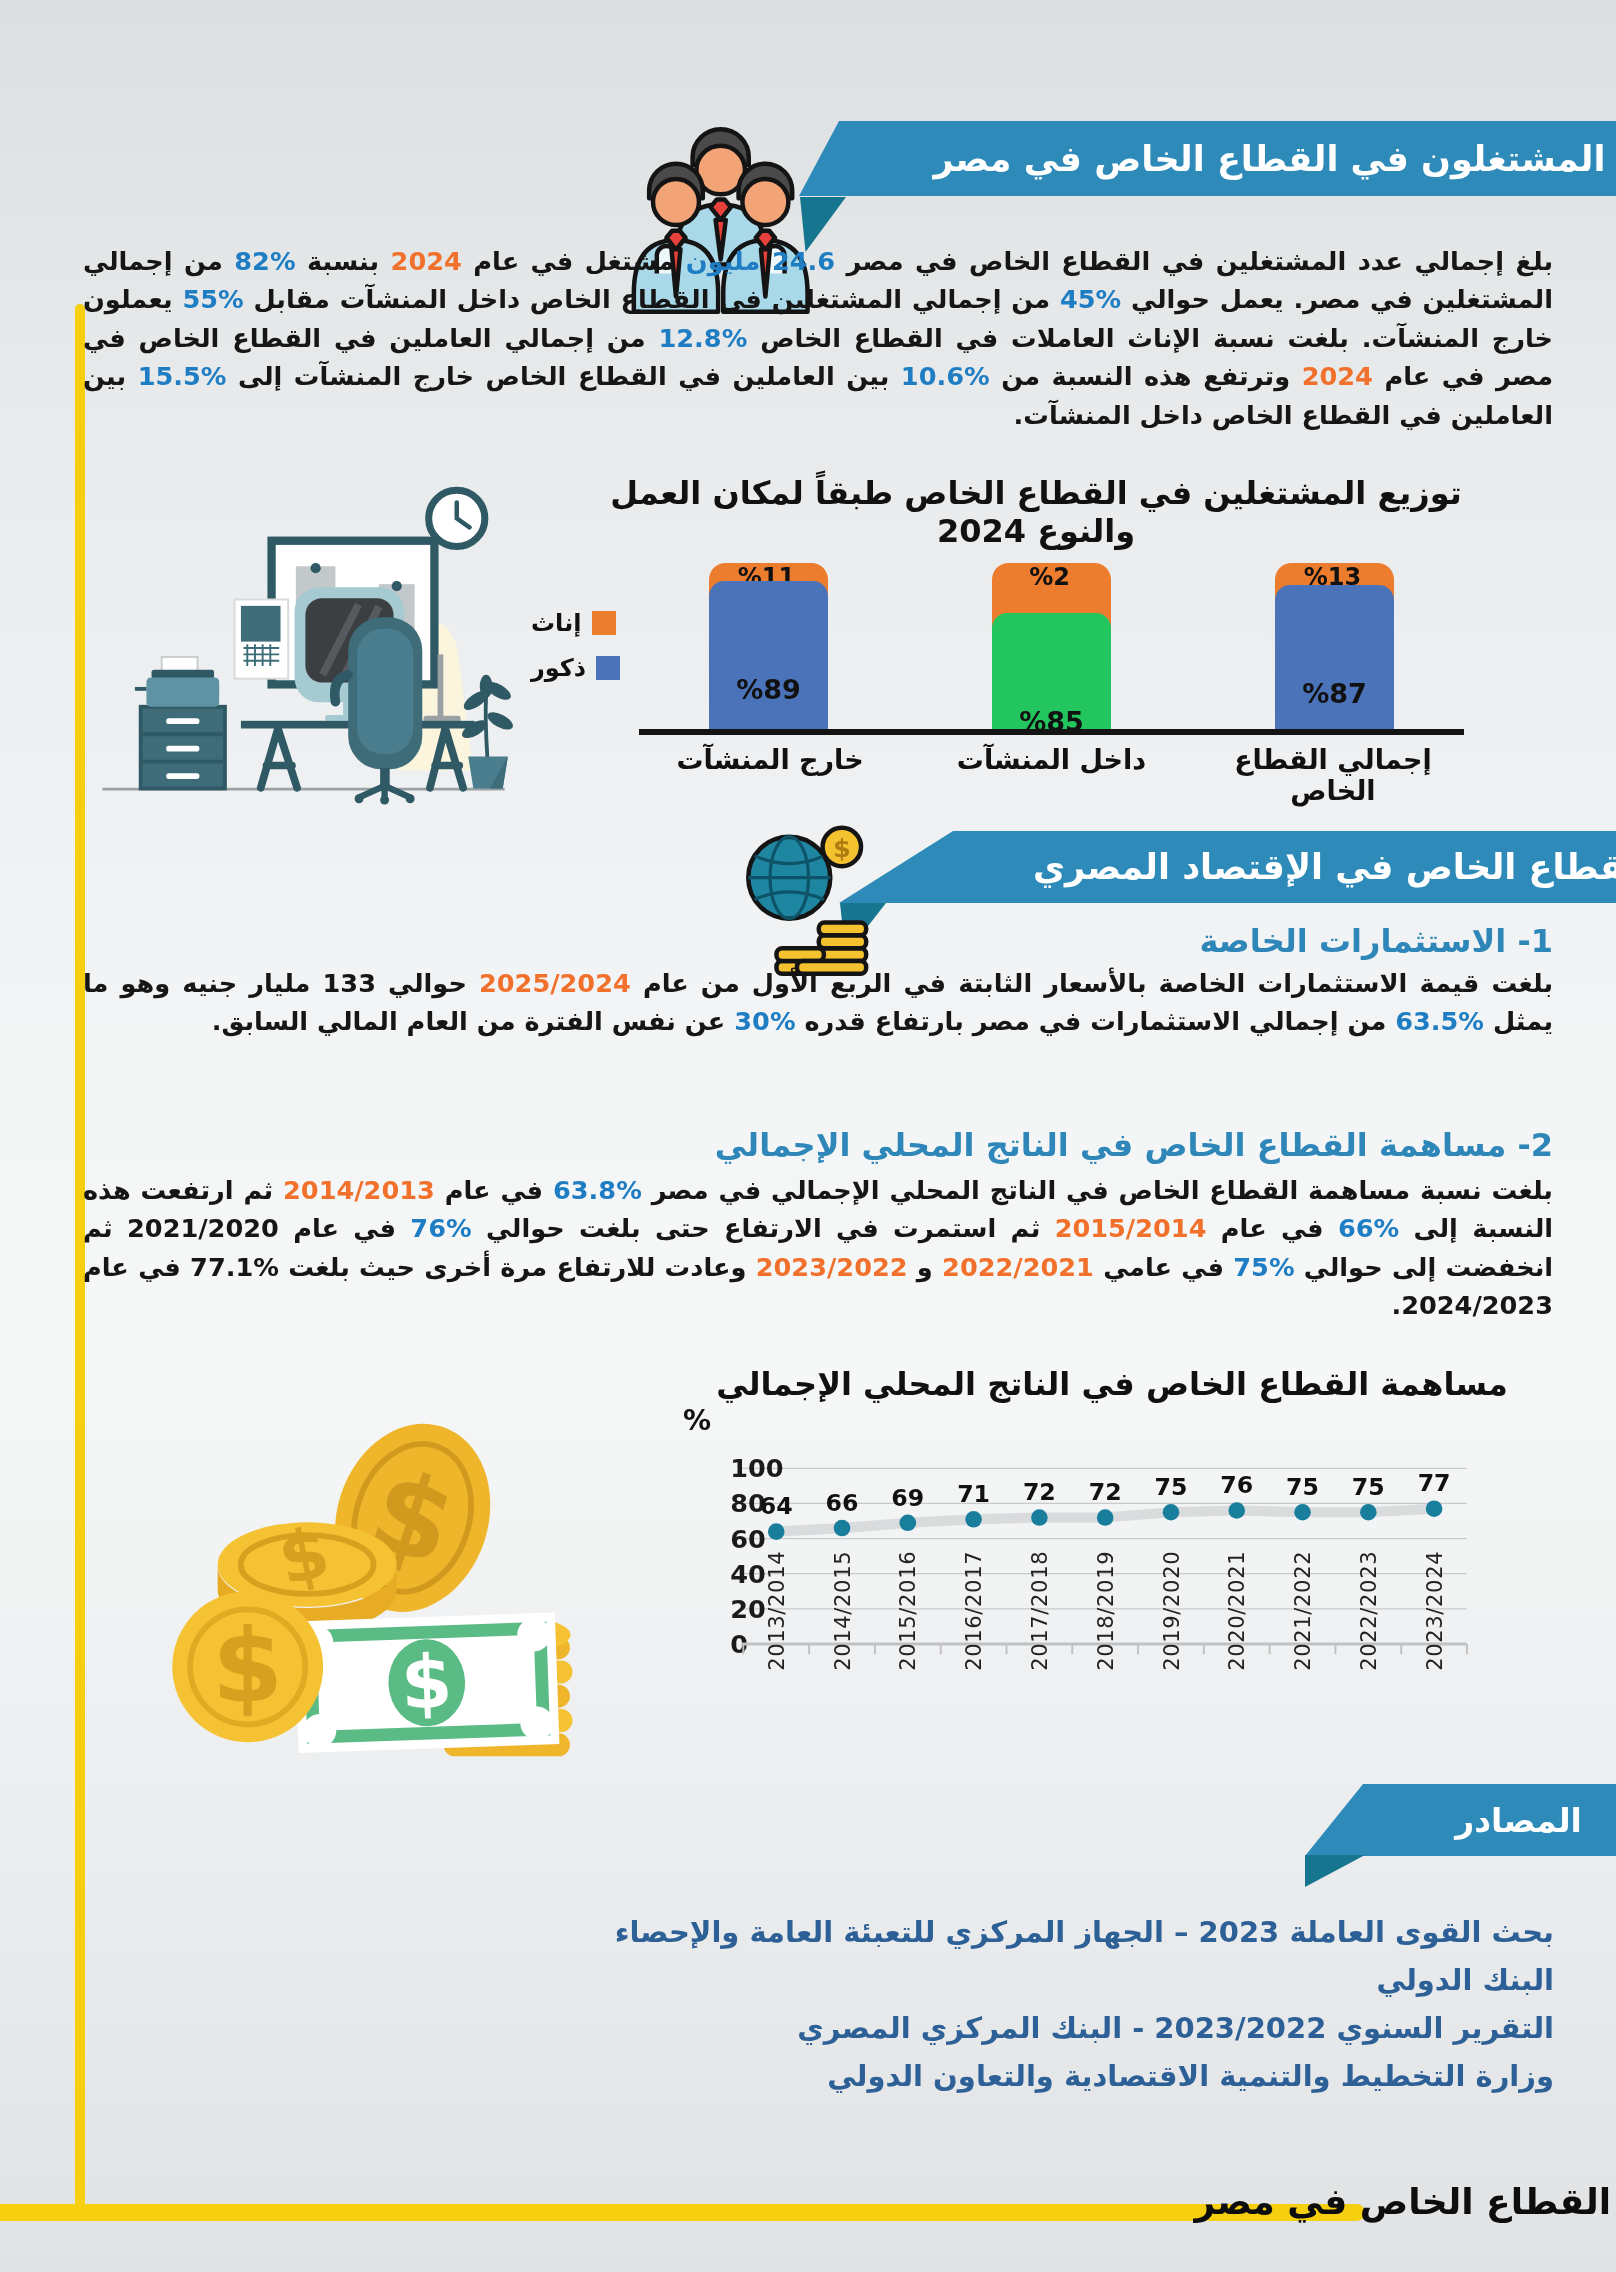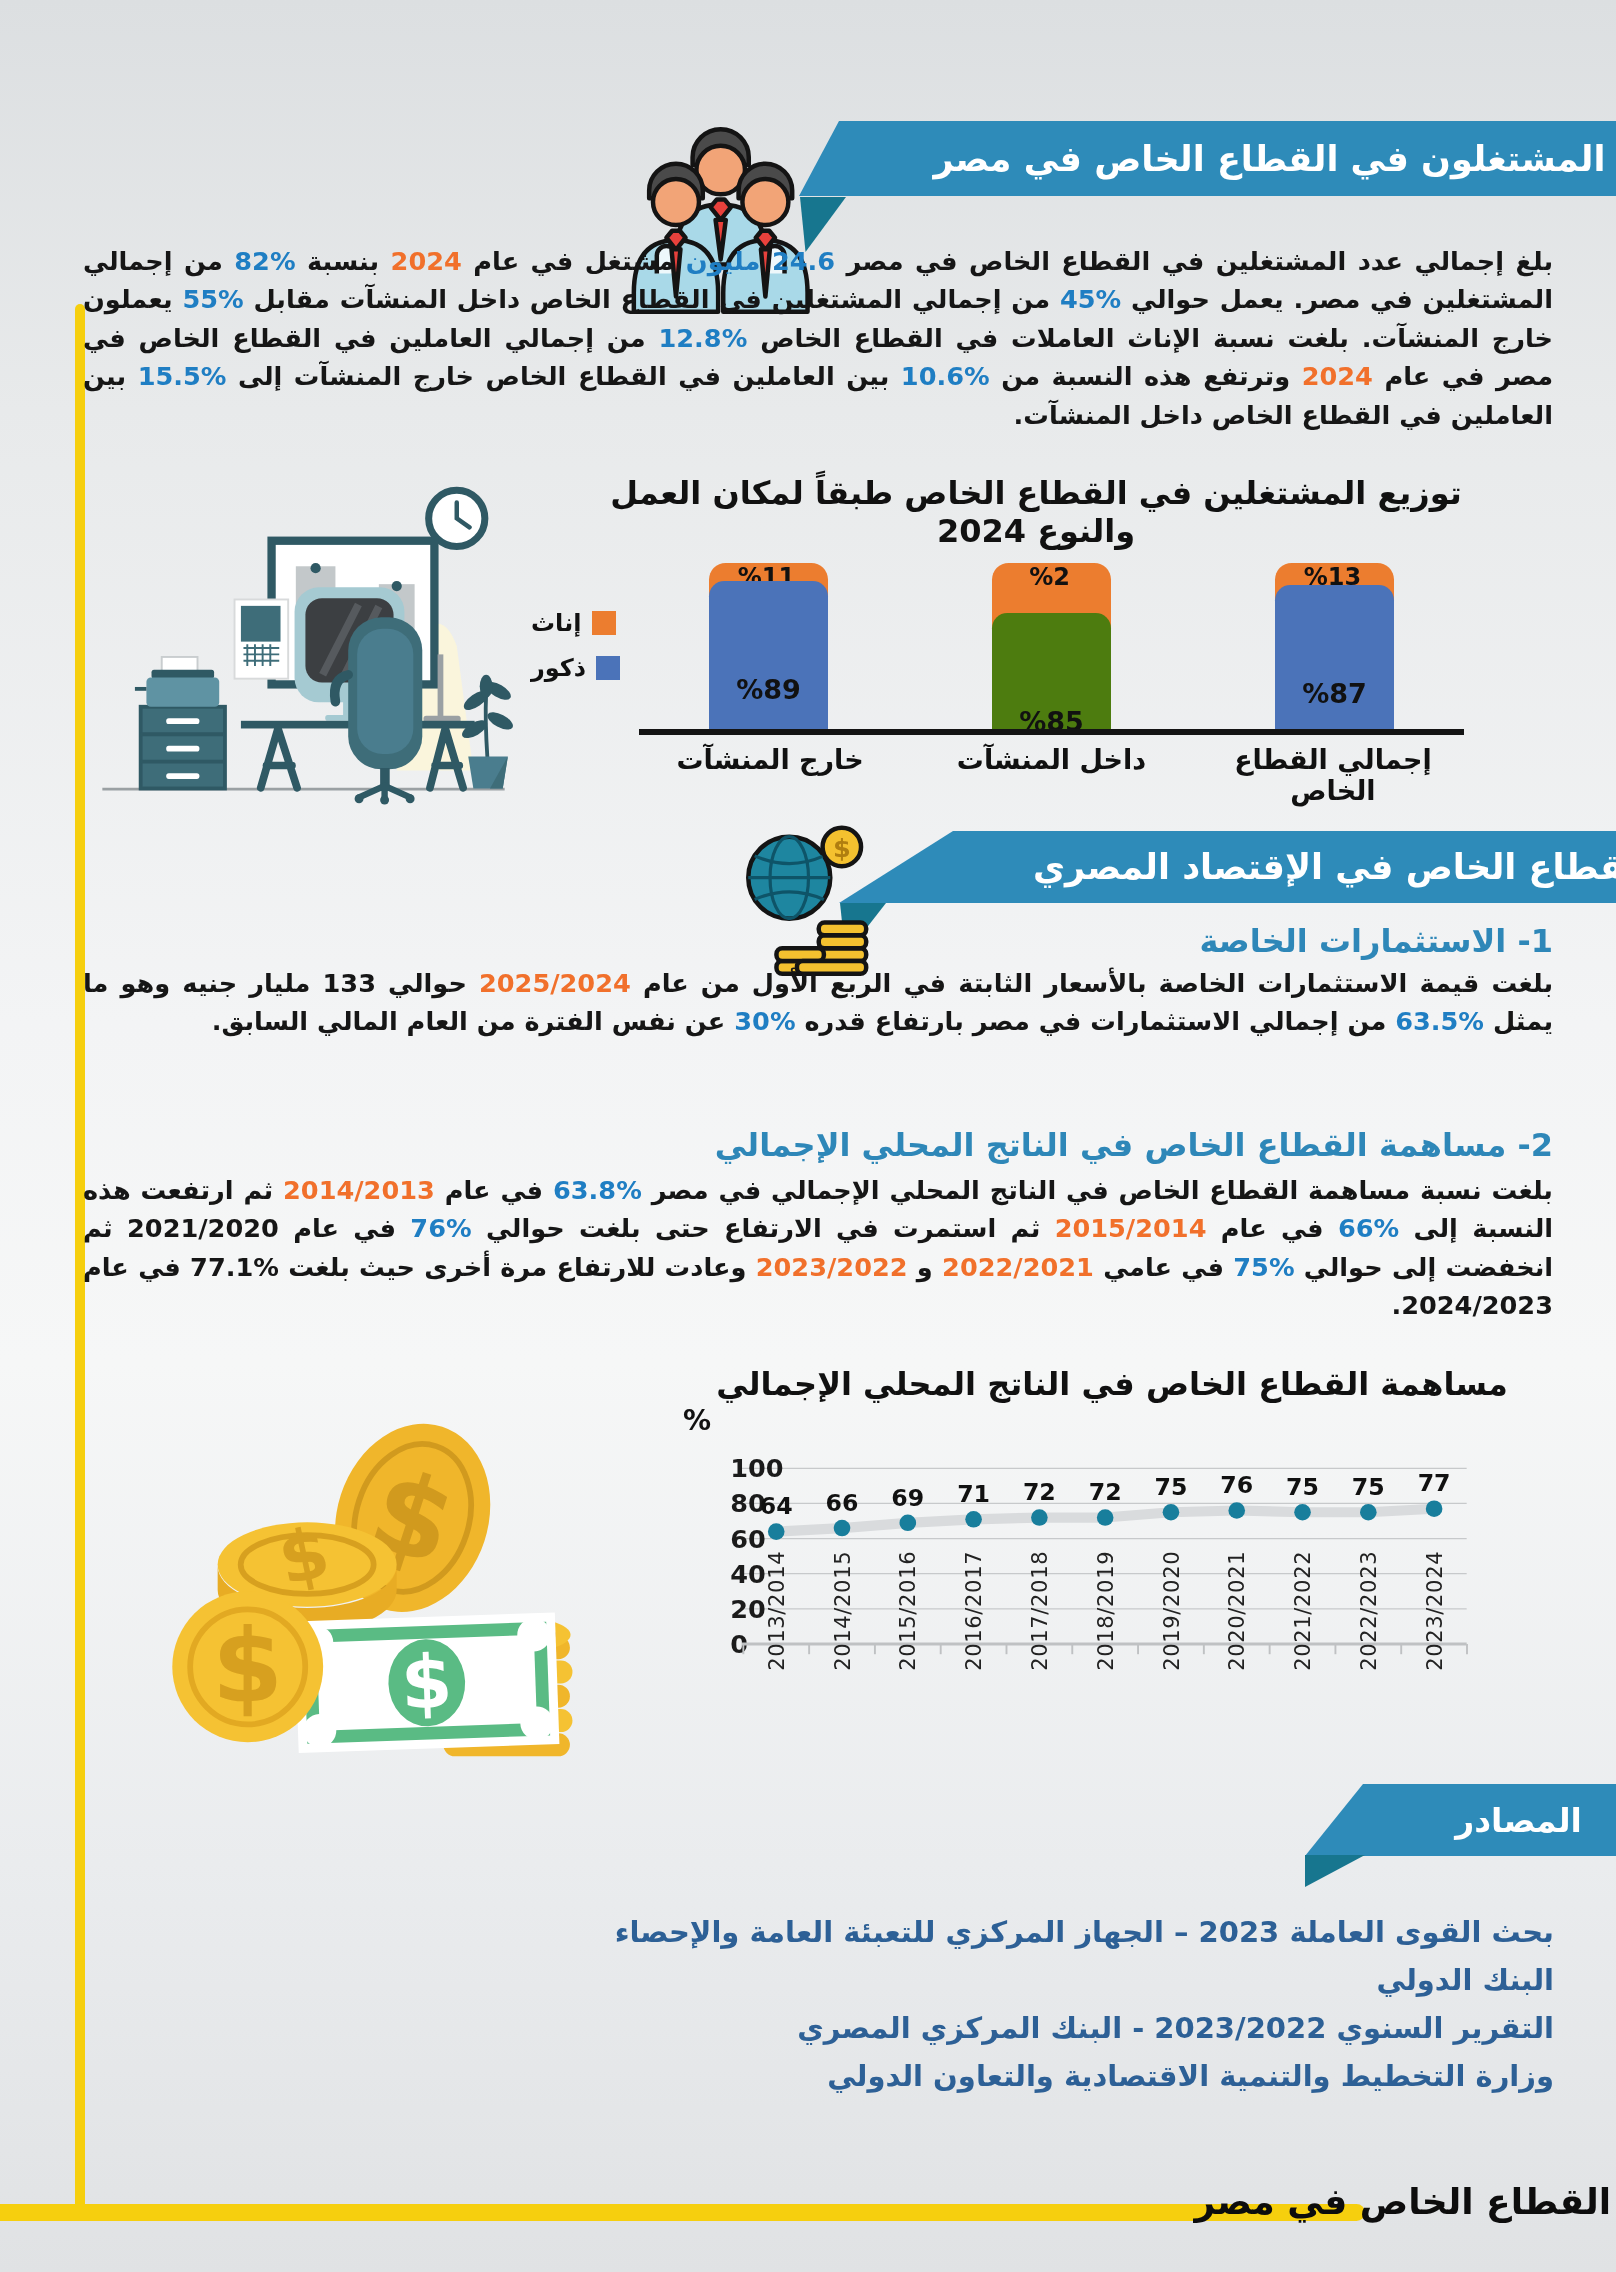--- a/index.html
+++ b/index.html
@@ -195,21 +195,21 @@
           <div class="bar-col" style="background: rgb(236, 125, 47);">
             <span class="bar-val-f">%13</span>
             <div class="bar-male" style="background: rgb(75, 115, 185); height: 144px;">
               <span class="bar-val-m">%87</span>
             </div>
           </div>
         </div>
         <div class="bar-group">
           <div class="bar-col" style="background: rgb(236, 125, 47);">
             <span class="bar-val-f">%2</span>
-            <div class="bar-male" style="background: #4d7c0f; height: 116px;">
+            <div class="bar-male" style="background: #22c55e; height: 116px;">
               <span class="bar-val-m">%85</span>
             </div>
           </div>
         </div>
         <div class="bar-group">
           <div class="bar-col" style="background: rgb(236, 125, 47);">
             <span class="bar-val-f">%11</span>
             <div class="bar-male" style="background: rgb(75, 115, 185); height: 148px; padding-left: 36px;">
               <span class="bar-val-m">%89</span>
             </div>

